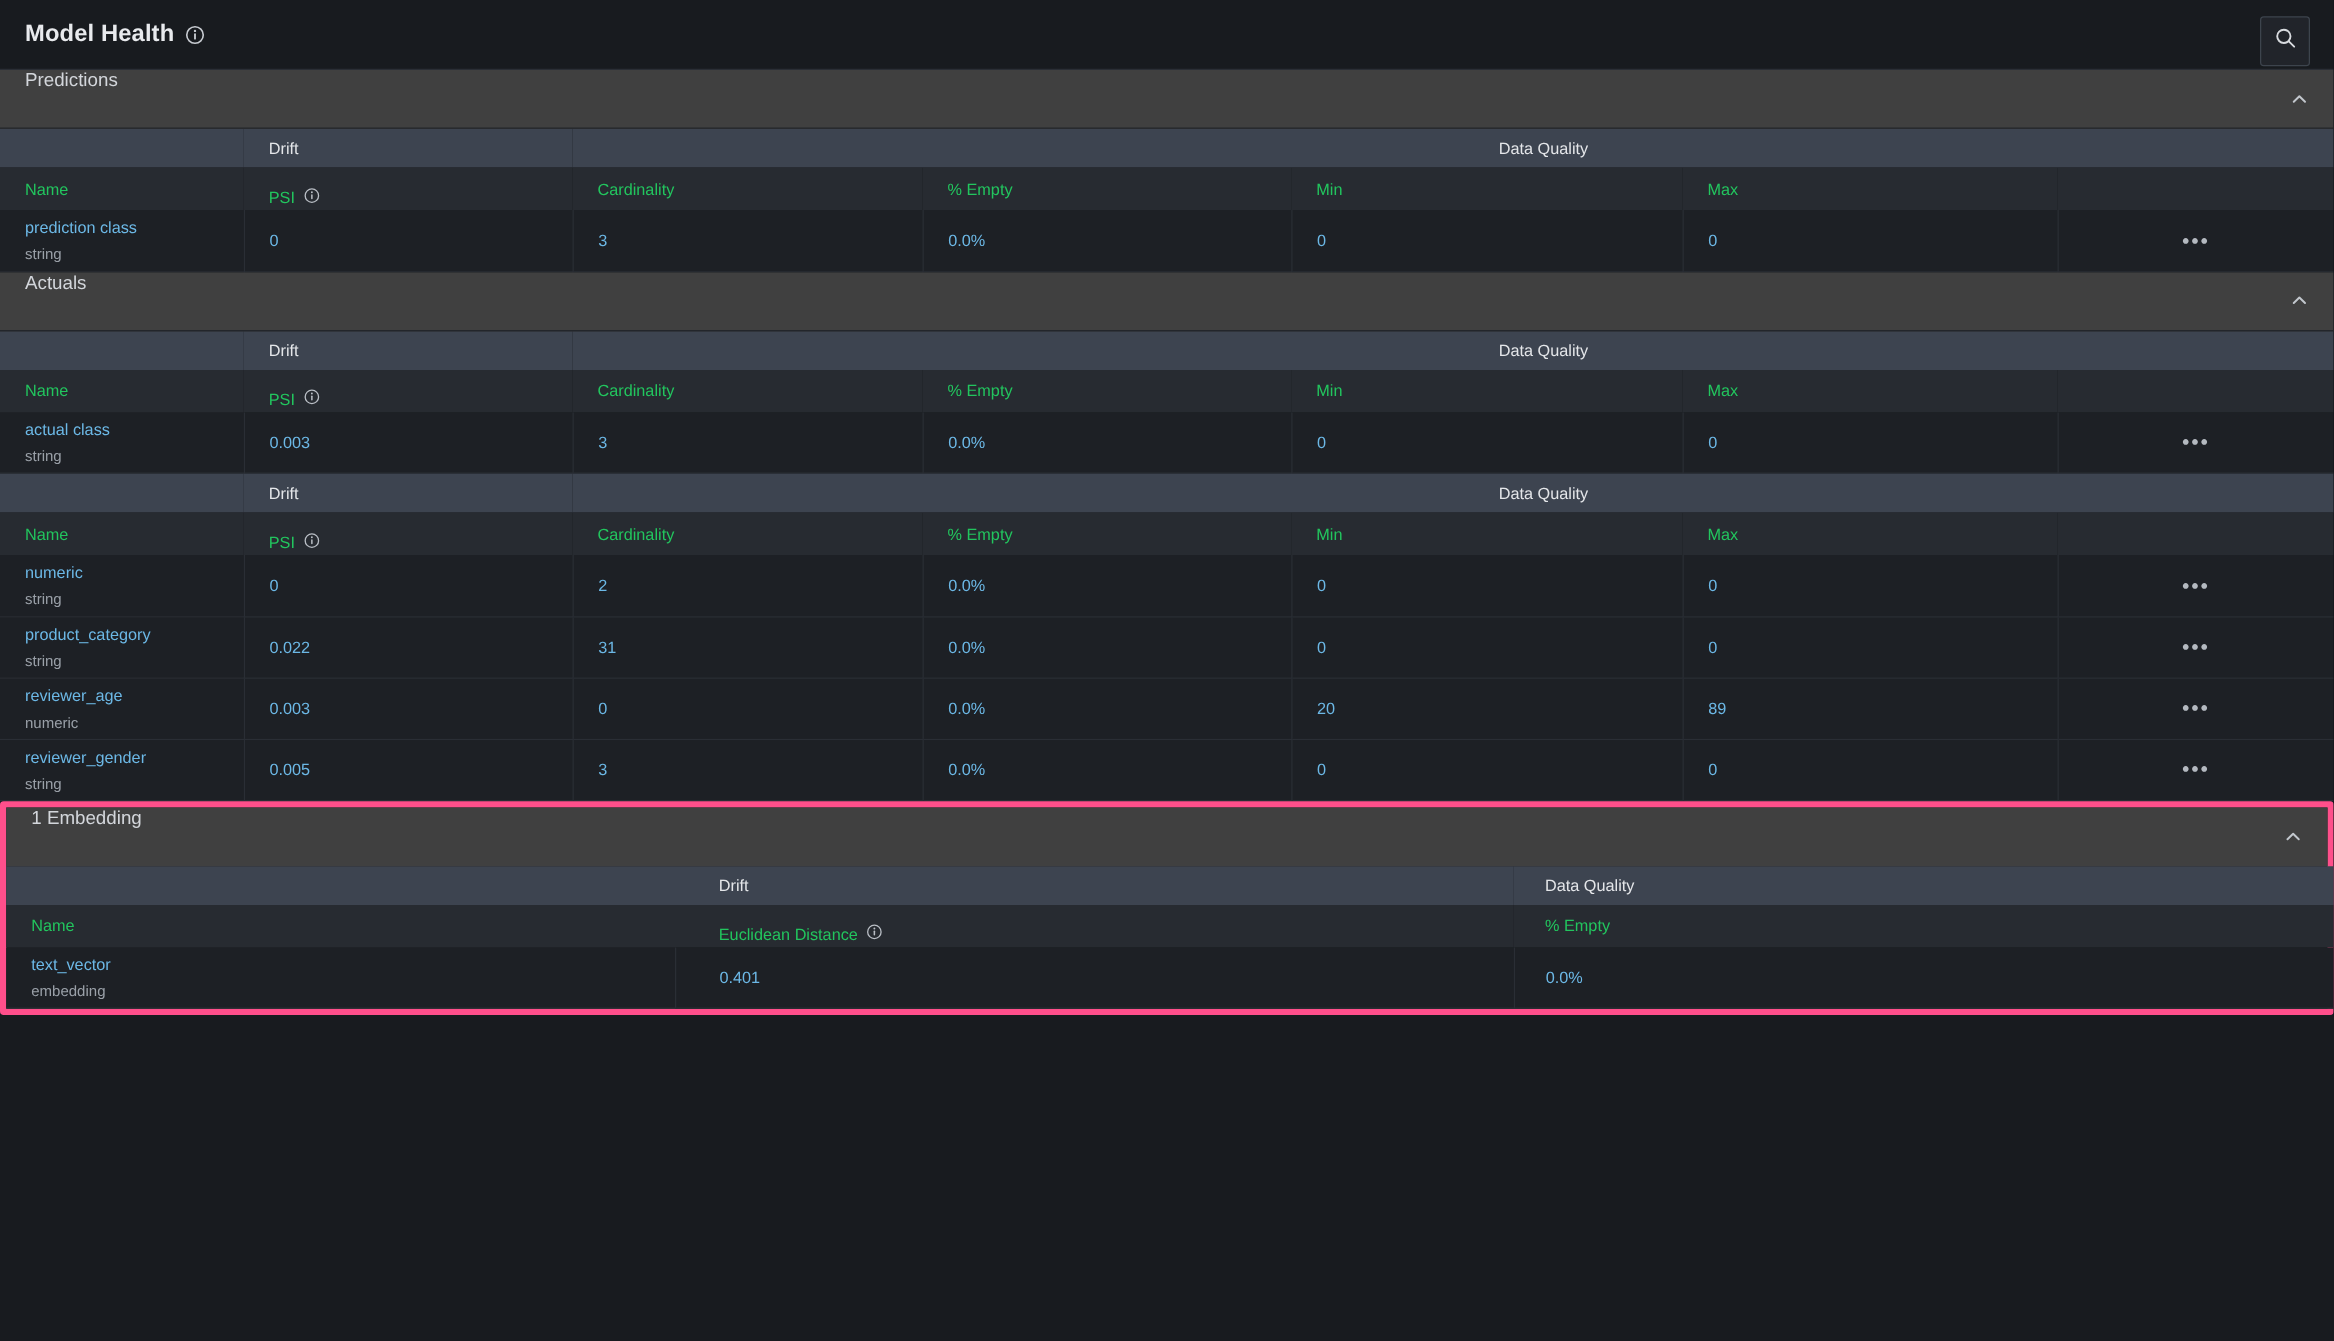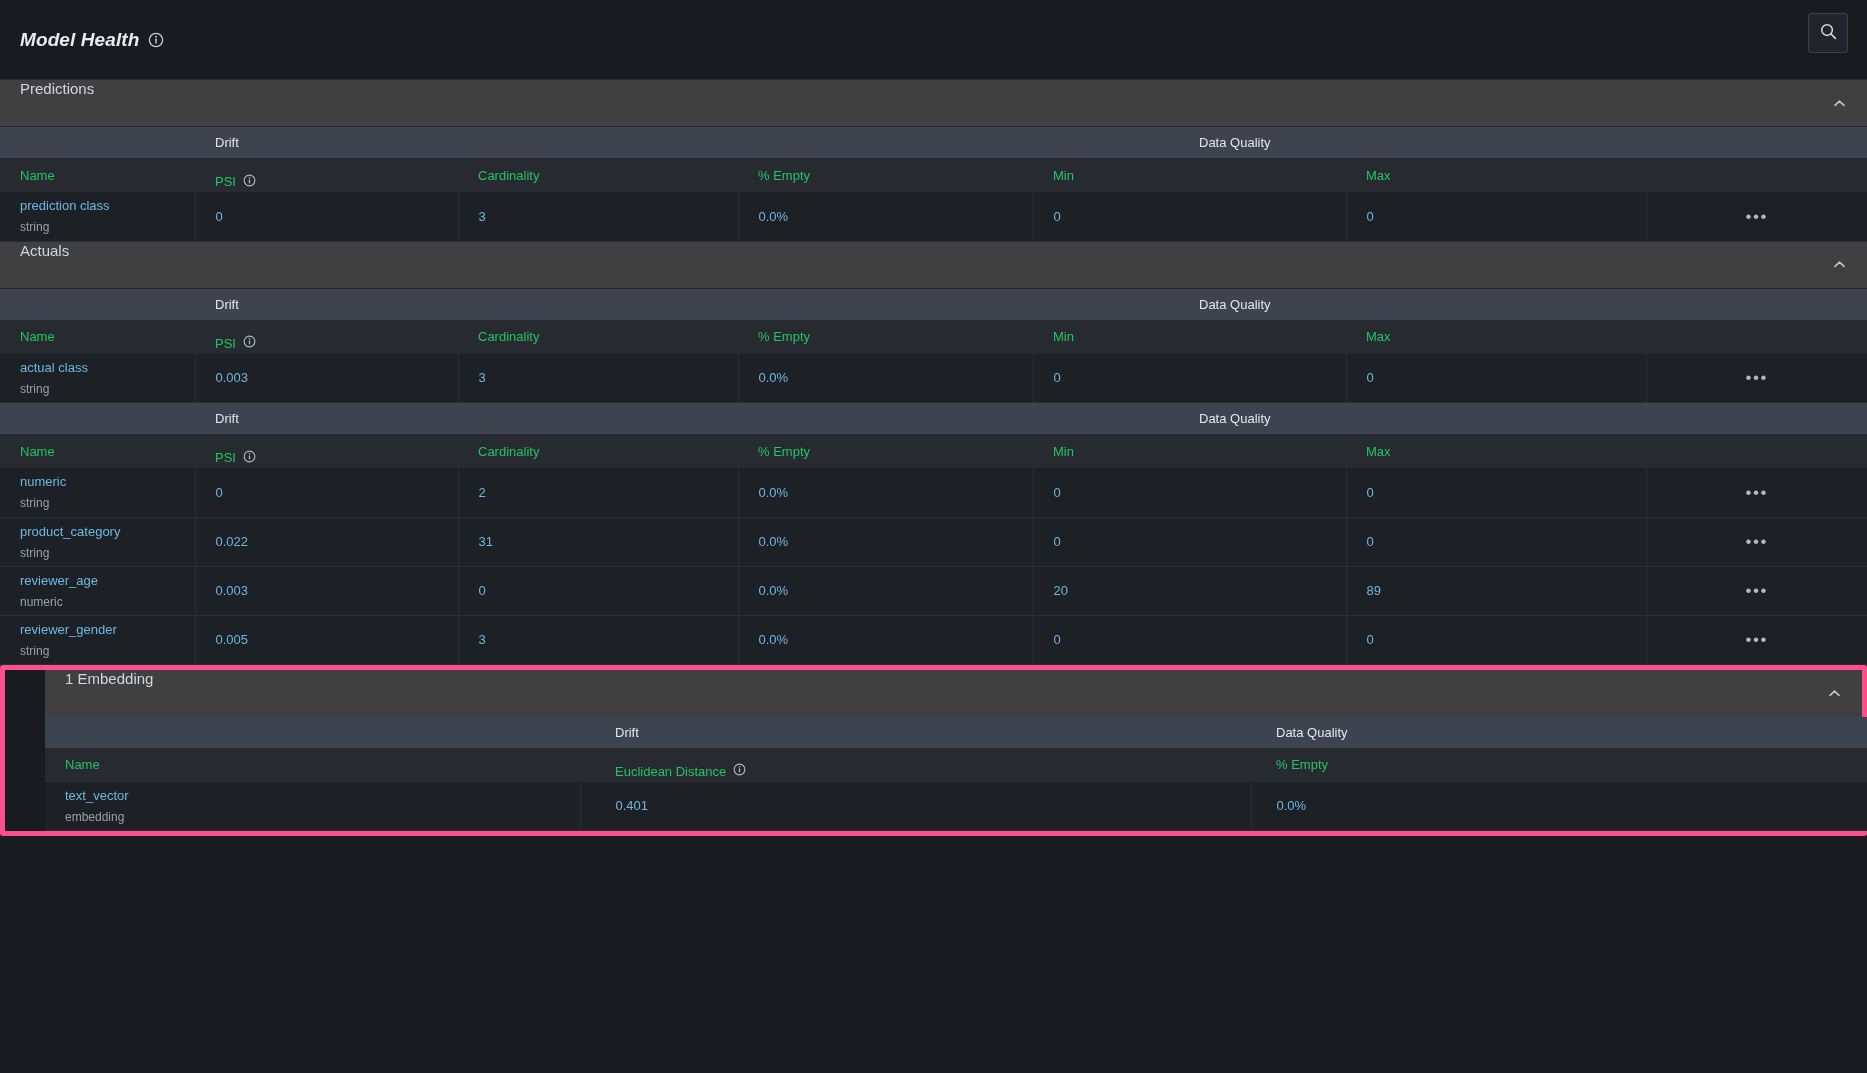--- a/index.html
+++ b/index.html
@@ -13,28 +13,27 @@
   .app {
     width: 1867px;
     height: 1073px;
     background: #181b1f;
     position: relative;
     overflow: hidden;
   }
 
   
   .topbar {
-    height: 80px;
+    height: 56px;
     background: #181b1f;
     border-bottom: 1px solid #2a2e35;
     display: flex;
     align-items: center;
     padding: 0 20px;
     position: relative;
-    font-style: italic;
   }
   .topbar-title {
     font-size: 19px;
     font-weight: bold;
     color: #e8eaed;
     letter-spacing: .1px;
   }
   .info-icon {
     display: inline-flex;
     align-items: center;
@@ -169,21 +168,20 @@
   .e-name  { width: 535px; }
   .e-euc   { width: 671px; }
   .e-empty { width: 661px; }
 
   
   .embed-wrap {
     border: 5px solid #ff4f8b;
     border-radius: 3px;
     position: relative;
     background: #181b1f;
-    padding-left: 40px;
   }
   .embed-wrap .section-header { border-bottom: none; }
 </style>
 </head>
 <body>
 
 <div class="app">
 
   <div class="topbar">
     <span class="topbar-title">Model Health</span>

